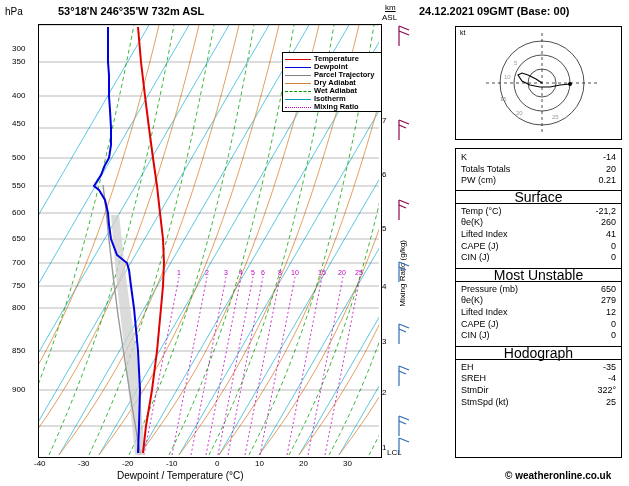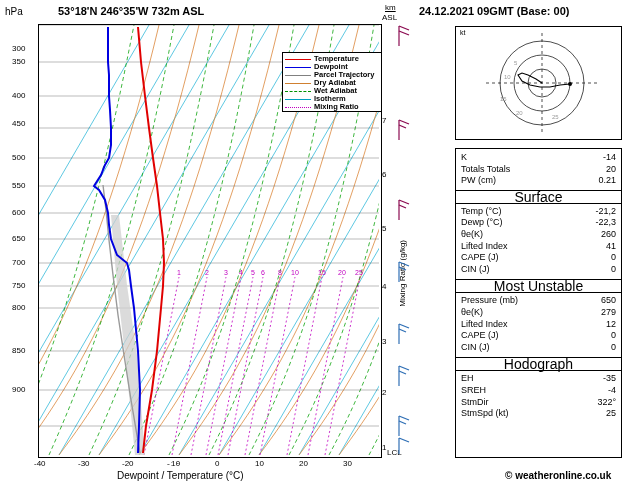--- a/index.html
+++ b/index.html
@@ -181,21 +181,21 @@
   <div class="abs t8" style="left:12px;top:234px;">650</div>
   <div class="abs t8" style="left:12px;top:258px;">700</div>
   <div class="abs t8" style="left:12px;top:281px;">750</div>
   <div class="abs t8" style="left:12px;top:303px;">800</div>
   <div class="abs t8" style="left:12px;top:346px;">850</div>
   <div class="abs t8" style="left:12px;top:385px;">900</div>
 
   <div class="abs t8" style="left:34px;top:459px;">-40</div>
   <div class="abs t8" style="left:78px;top:459px;">-30</div>
   <div class="abs t8" style="left:122px;top:459px;">-20</div>
-  <div class="abs t8" style="left:166px;top:459px;font-family:Liberation Mono, monospace;">-10</div>
+  <div class="abs t8" style="left:166px;top:459px;">-10</div>
   <div class="abs t8" style="left:215px;top:459px;">0</div>
   <div class="abs t8" style="left:255px;top:459px;">10</div>
   <div class="abs t8" style="left:299px;top:459px;">20</div>
   <div class="abs t8" style="left:343px;top:459px;">30</div>
 
   <div class="abs t10" style="left:117px;top:470px;">Dewpoint / Temperature (°C)</div>
 
   <div class="abs t8" style="left:382px;top:116px;">7</div>
   <div class="abs t8" style="left:382px;top:170px;">6</div>
   <div class="abs t8" style="left:382px;top:224px;">5</div>
@@ -286,24 +286,20 @@
         <span>0.21</span>
       </div>
     <div style="height:3px;"></div>
     <div class="sec">Surface</div>
     <div style="height:2px;"></div>
     <div class="prow">
         <span>Temp (°C)</span>
         <span>-21,2</span>
       </div>
     <div class="prow">
-        <span>Dewp (°C)</span>
-        <span>-22,3</span>
-      </div>
-    <div class="prow">
         <span>θe(K)</span>
         <span>260</span>
       </div>
     <div class="prow">
         <span>Lifted Index</span>
         <span>41</span>
       </div>
     <div class="prow">
         <span>CAPE (J)</span>
         <span>0</span>

